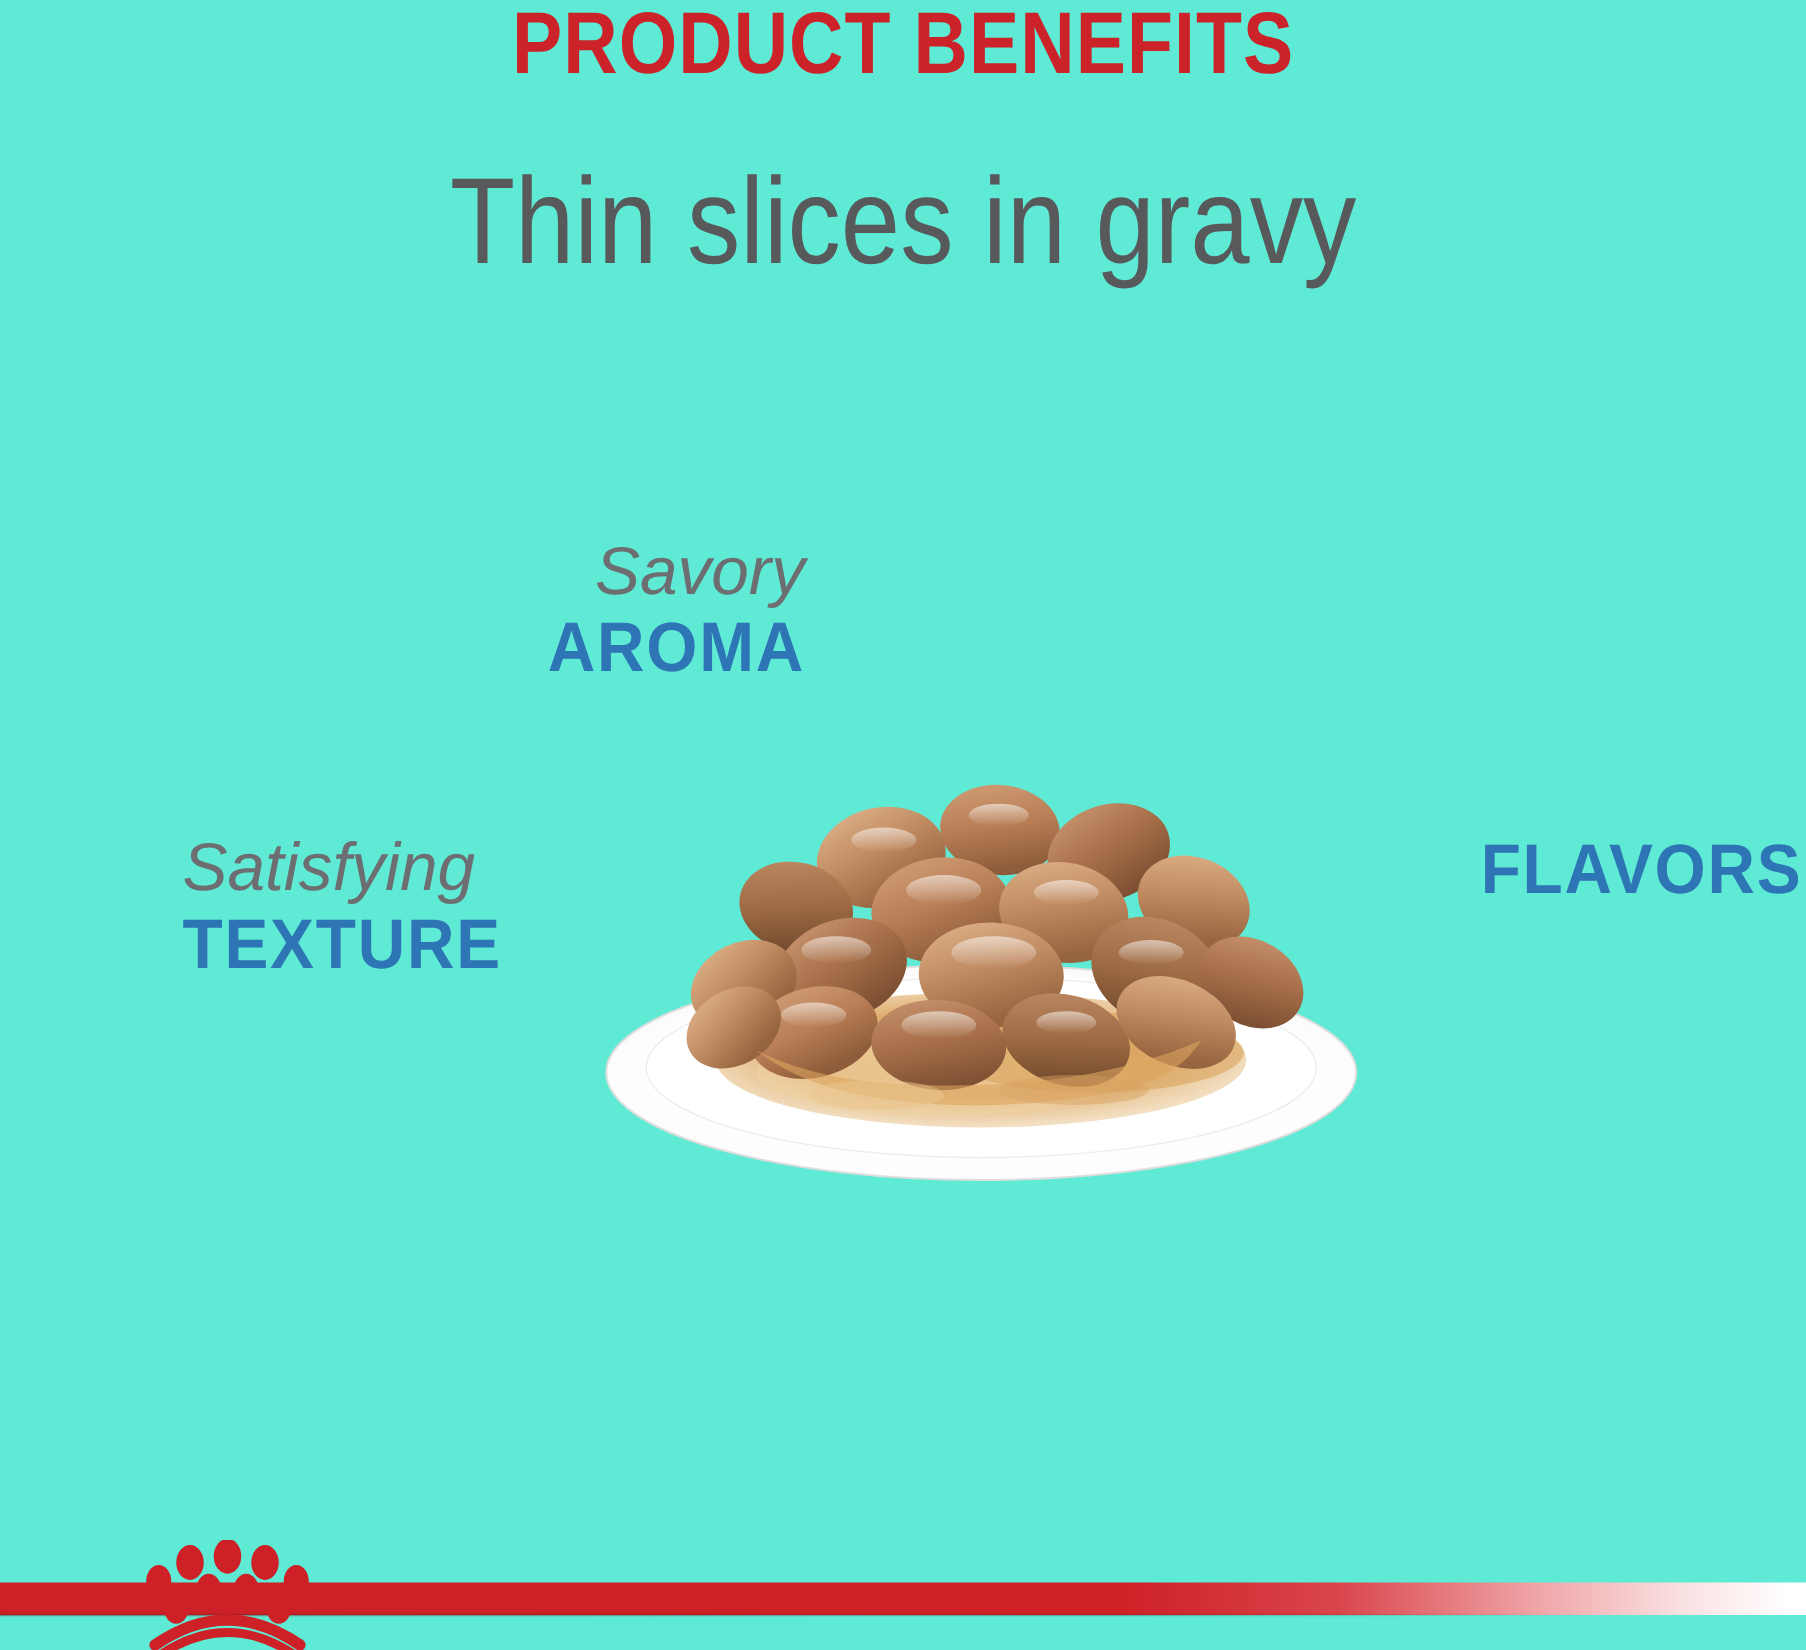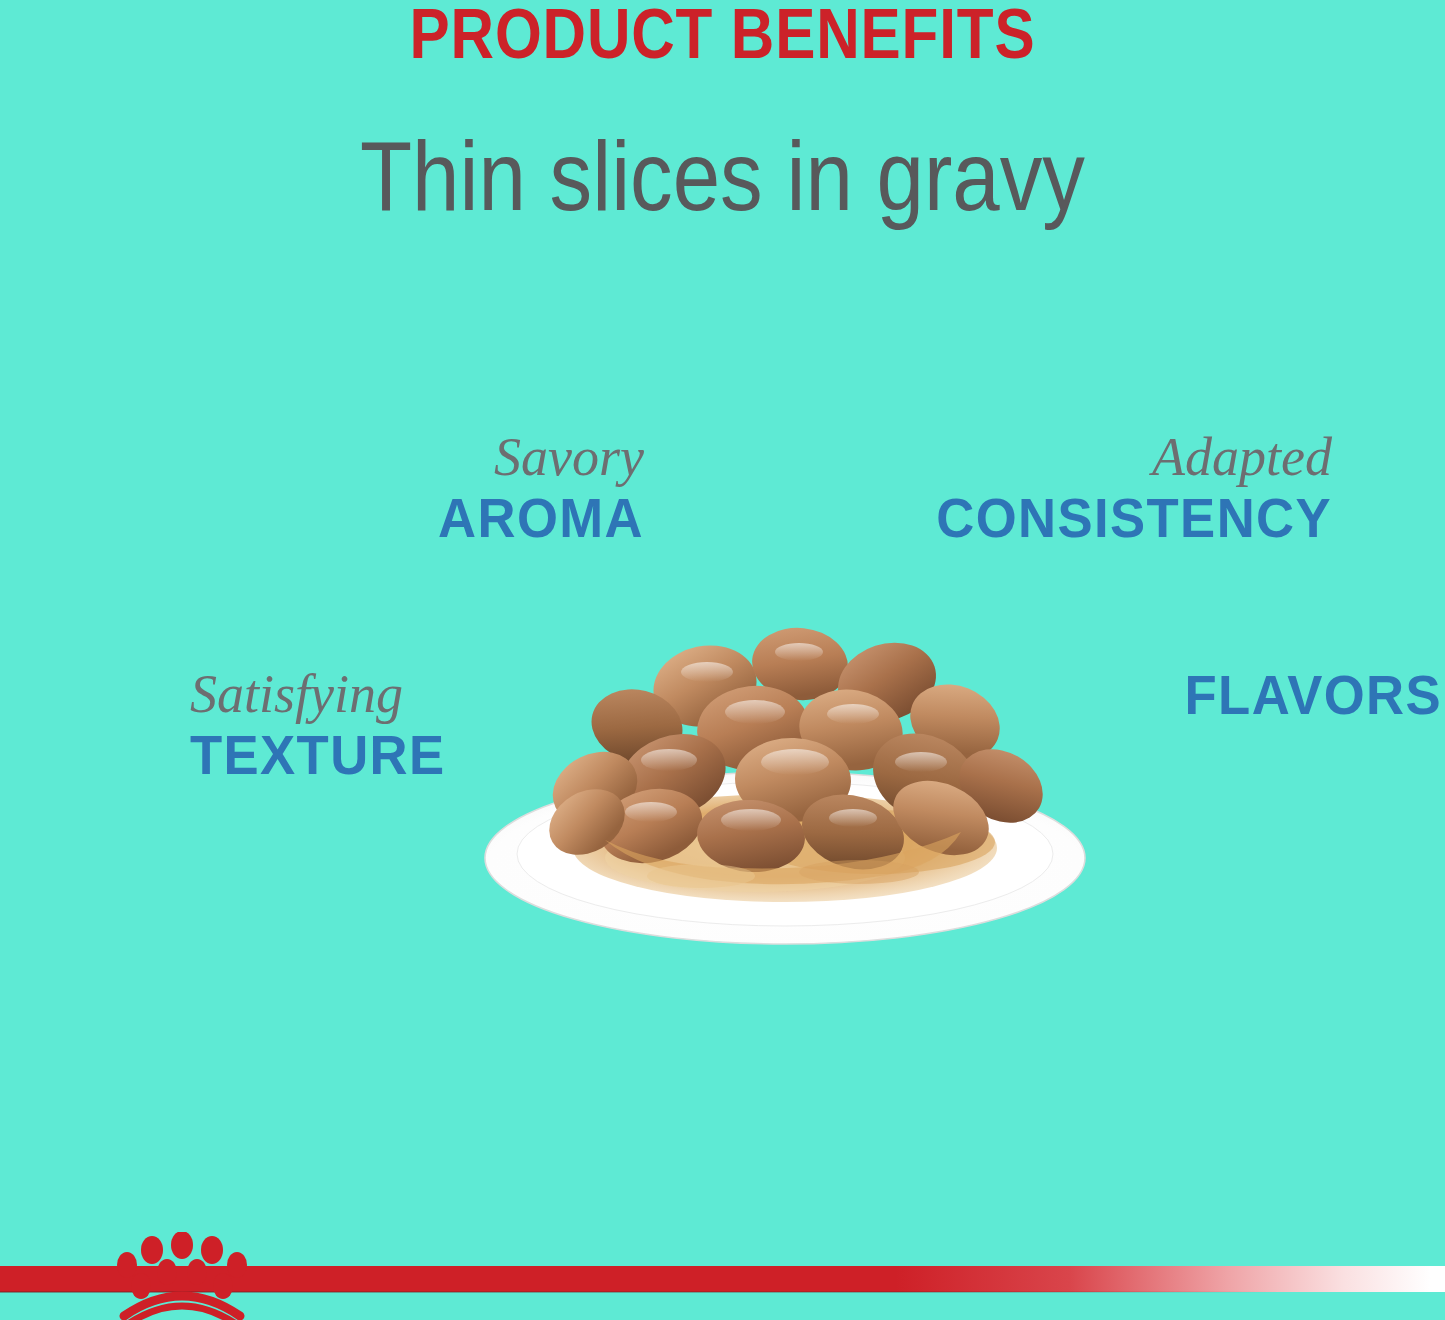--- a/index.html
+++ b/index.html
@@ -55,39 +55,39 @@
   }
 
   
   .benefit {
     position: absolute;
     white-space: nowrap;
     line-height: 1.0;
   }
   .benefit .adj {
     display: block;
-    font-family: Liberation Serif, serif;
+    font-family: Liberation Sans, sans-serif;
     font-style: italic;
     font-weight: 400;
     font-size: 54px;
     color: #6D6E71;
     margin-bottom: 6px;
   }
   .benefit .noun {
     display: block;
     font-family: "Liberation Sans Narrow", "Liberation Sans", sans-serif;
     font-weight: 700;
     font-size: 56px;
     letter-spacing: 1.5px;
     color: #2E75B6;
     transform: scaleX(0.94);
   }
   .benefit.right-align { text-align: right; }
   .benefit.right-align .noun { transform-origin: 100% 50%; }
-  .benefit.left-align { text-align: left; margin-left: 44px; }
+  .benefit.left-align { text-align: left; }
   .benefit.left-align .noun { transform-origin: 0% 50%; }
 
   #benefit-aroma       { top: 430px; left: 244px; width: 400px; }
   #benefit-consistency { top: 430px; left: 800px; width: 532px; }
   #benefit-texture     { top: 667px; left: 146px; width: 400px; }
   #benefit-flavors     { top: 667px; left: 1000px; width: 442px; }
 
   
   #food-photo {
     position: absolute;
@@ -138,24 +138,20 @@
 
   <div class="hdr-title">PRODUCT BENEFITS</div>
 
   <div class="hdr-subtitle">Thin slices in gravy</div>
 
   <div class="benefit right-align" id="benefit-aroma">
     <span class="adj">Savory</span>
     <span class="noun">AROMA</span>
   </div>
 
-  <div class="benefit right-align" id="benefit-consistency">
-    <span class="adj">Adapted</span>
-    <span class="noun">CONSISTENCY</span>
-  </div>
 
   <div class="benefit left-align" id="benefit-texture">
     <span class="adj">Satisfying</span>
     <span class="noun">TEXTURE</span>
   </div>
 
   <div class="benefit right-align" id="benefit-flavors">
     <span class="noun">FLAVORS</span>
   </div>
 

